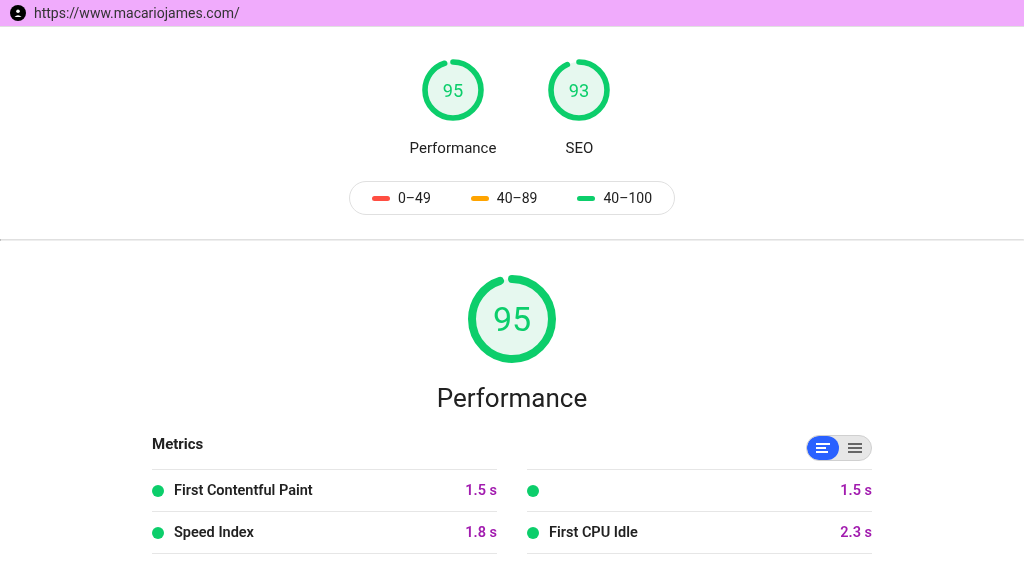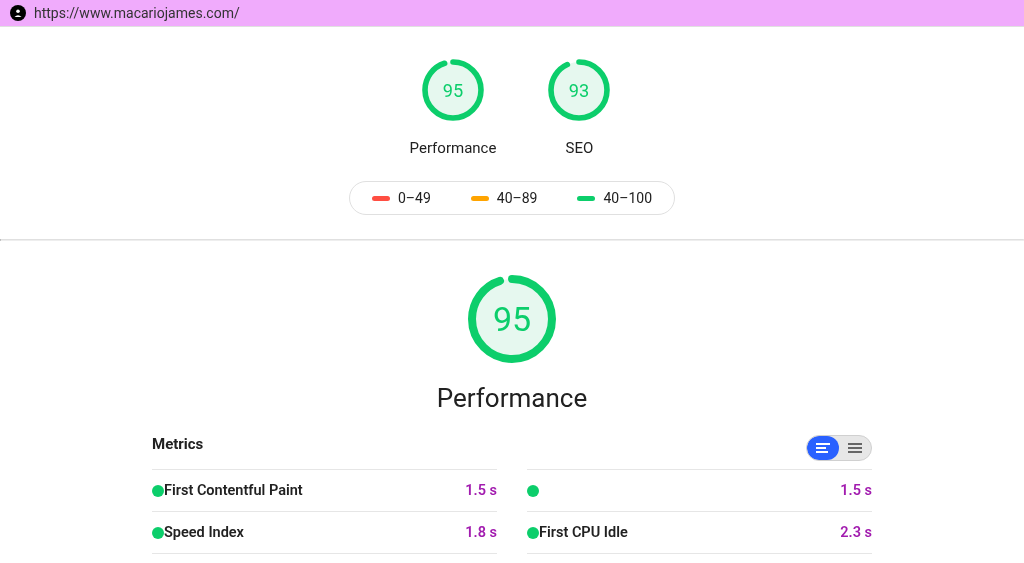--- a/index.html
+++ b/index.html
@@ -126,20 +126,21 @@
       display: flex;
       align-items: center;
       justify-content: space-between;
       padding: 12px 0;
       border-top: 1px solid #e6e6e6;
       font-size: 14.5px;
     }
     .metric-left {
       display: flex;
       align-items: center;
+      gap: 10px;
       font-weight: 600;
       color: #212121;
     }
     .metric-dot {
       width: 12px; height: 12px; border-radius: 50%;
       background: #0cce6b;
     }
     .metric-value { font-weight: 600; color: #a21caf; }
     .tog-lines {
       display: inline-block;

